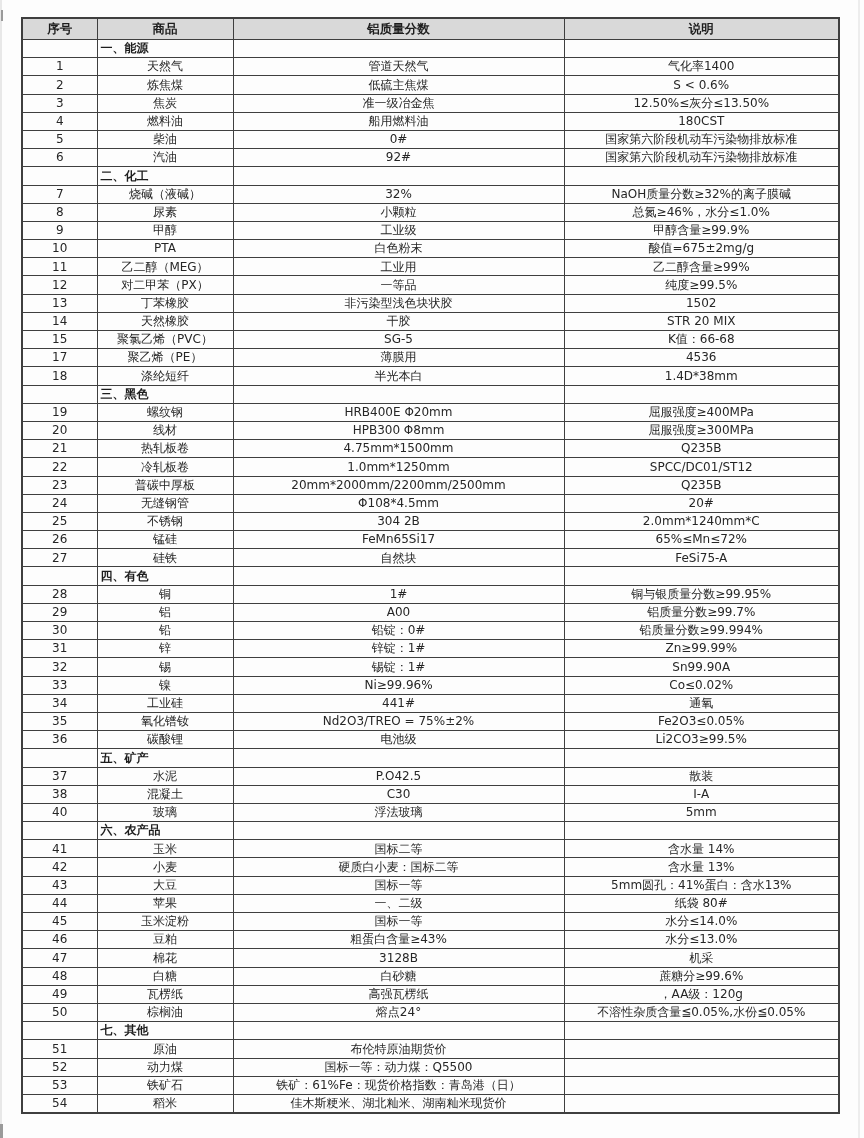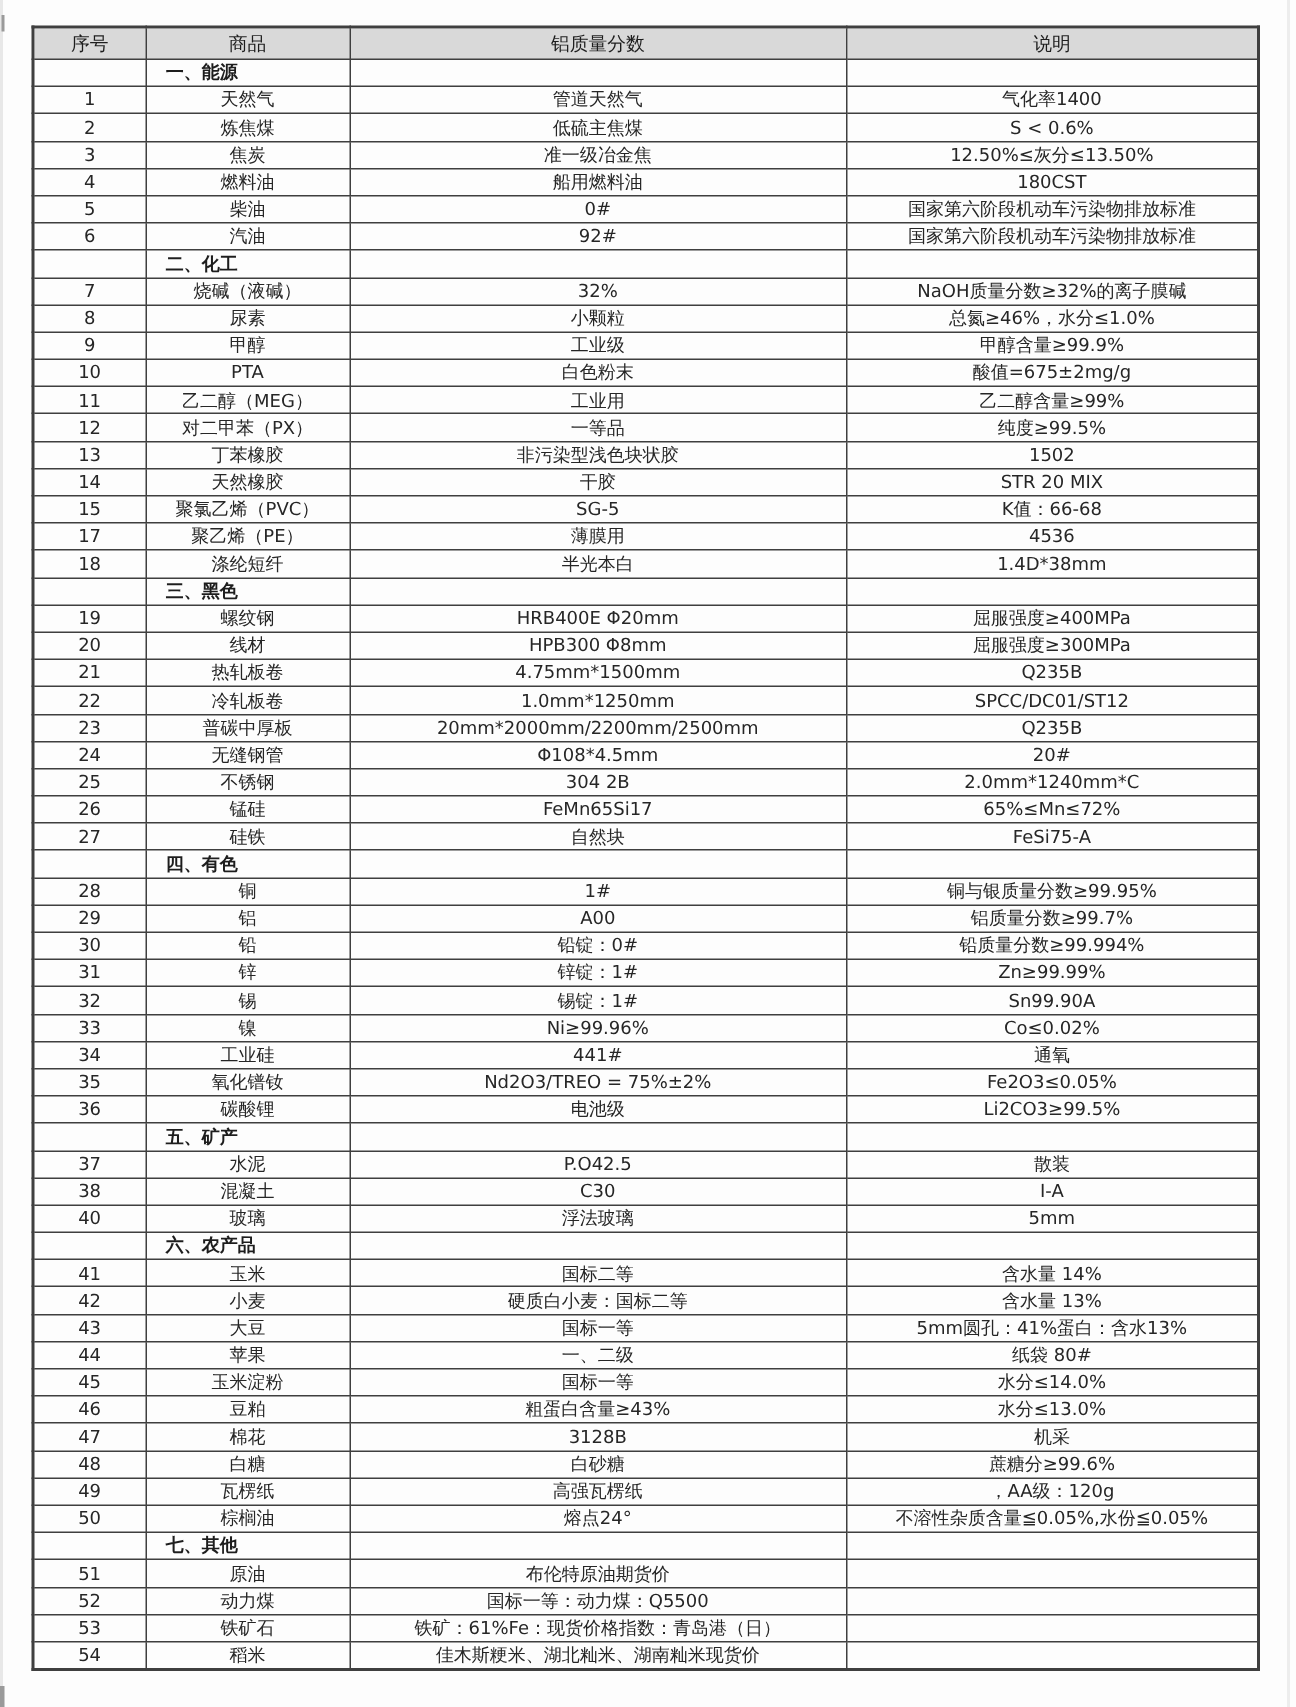--- a/index.html
+++ b/index.html
@@ -23,24 +23,24 @@
   col.c1{width:75px;} col.c2{width:136px;} col.c3{width:331px;} col.c4{width:275px;}
   th,td{
     border:1.4px solid var(--border-color,#3f3f3f);
     font-size:12px;color:#262626;
     text-align:center;vertical-align:middle;
     padding:0 2px;height:17.19px;line-height:1.05;
     overflow:hidden;white-space:nowrap;
   }
   thead th{
     background:var(--header-bg,#d9d9d9);
-    height:20px;font-weight:normal;font-size:12.5px;color:#1d1d1d;
+    height:20px;font-weight:bold;font-size:12.5px;color:#1d1d1d;
   }
   td.section-cell{
-    text-align:left;font-weight:bold;color:#1d1d1d;padding-left:13px;
+    text-align:left;font-weight:bold;color:#1d1d1d;padding-left:3px;
   }
 </style>
 </head>
 <body style="background: rgb(253, 253, 253);">
 
 <div class="page-edge" id="edge-left"></div>
 <div class="page-edge" id="edge-left-top-stub"></div>
 <div class="page-edge" id="edge-left-bottom-stub"></div>
 <div class="page-edge" id="edge-right"></div>
 

